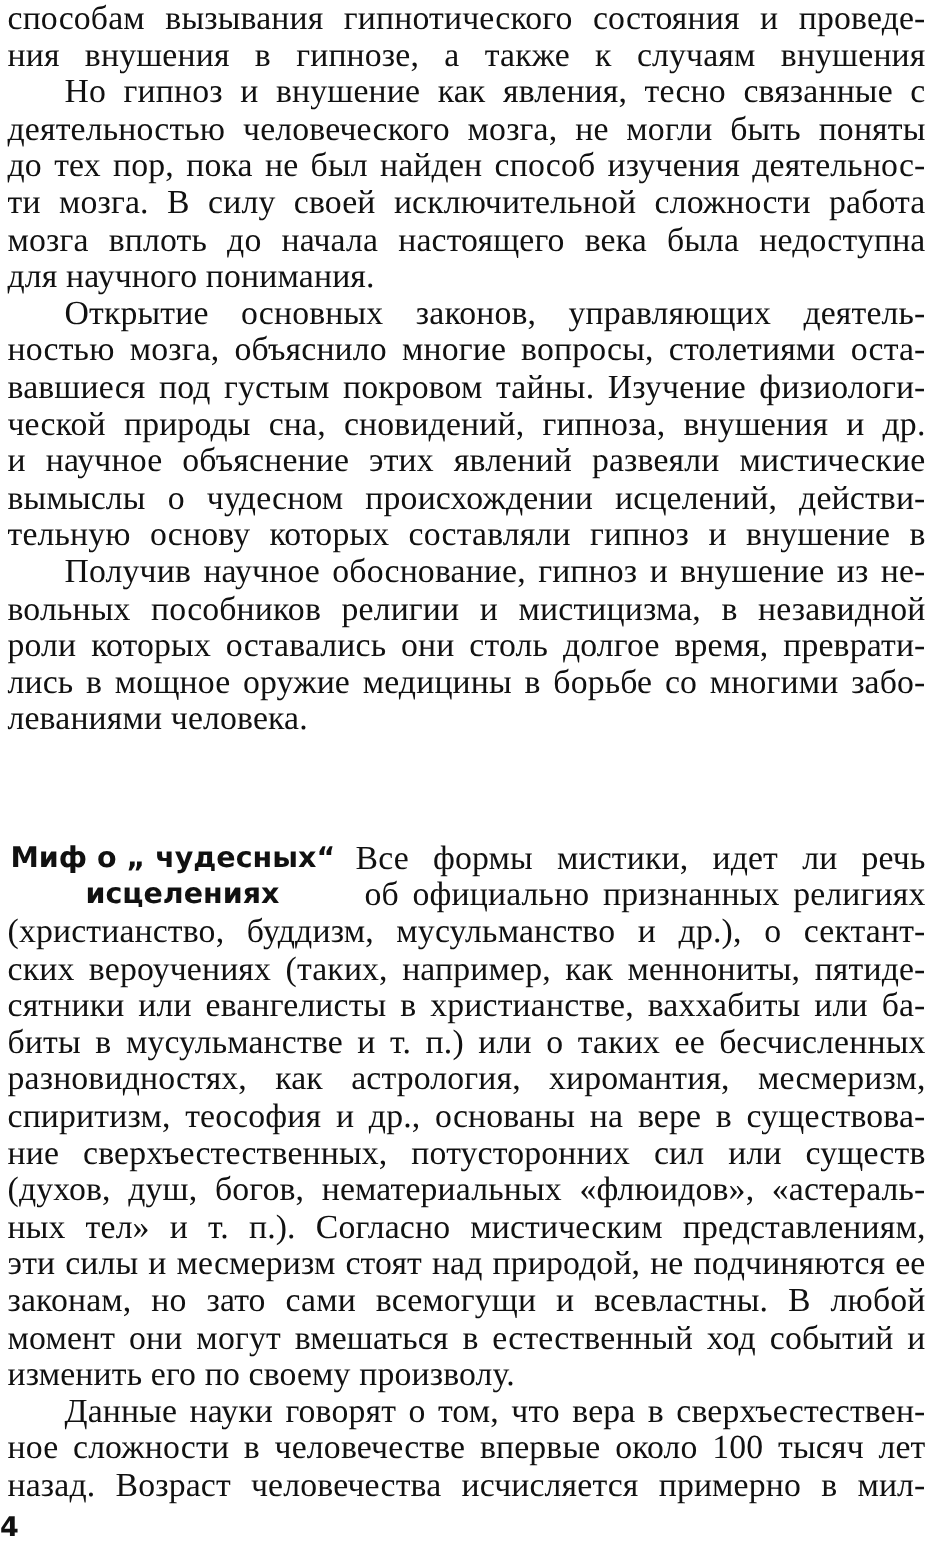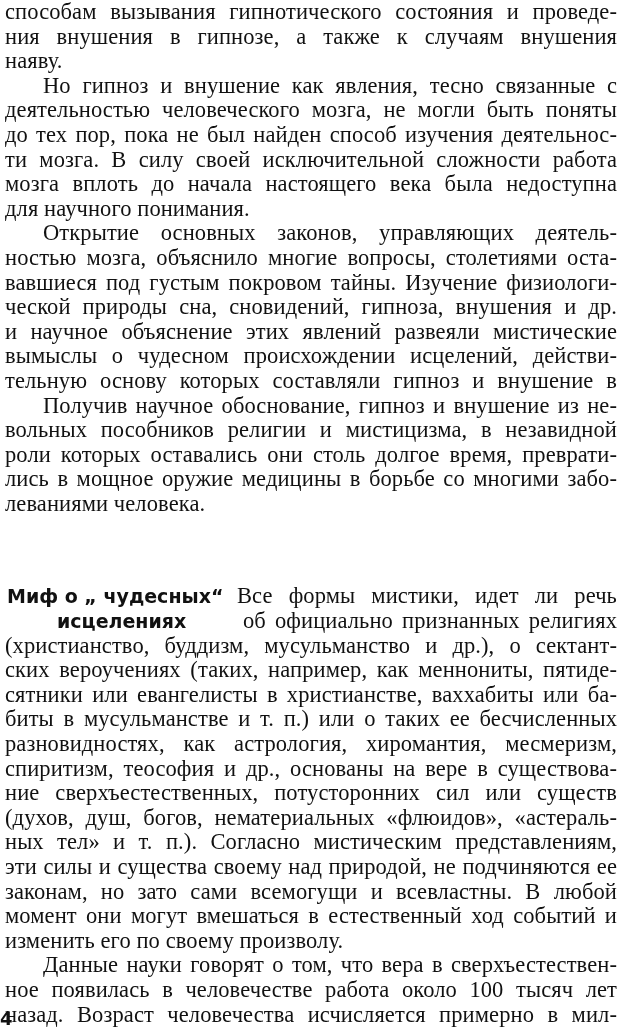--- a/index.html
+++ b/index.html
@@ -40,21 +40,20 @@
     .line.last .text { text-align-last: left; }
   </style>
 </head>
 <body>
 
 <div class="page">
 
   <div class="para" style="margin-top:0px;">
     <span class="line"><span class="text">способам вызывания гипнотического состояния и проведе-</span></span>
     <span class="line"><span class="text">ния внушения в гипнозе, а также к случаям внушения</span></span>
-    <span class="line last"><span class="text">наяву.</span></span>
   </div>
 
   <div class="para">
     <span class="line indent"><span class="text" style="width:109%;margin-top:32px;">Но гипноз и внушение как явления, тесно связанные с</span></span>
     <span class="line"><span class="text">деятельностью человеческого мозга, не могли быть поняты</span></span>
     <span class="line"><span class="text">до тех пор, пока не был найден способ изучения деятельнос-</span></span>
     <span class="line"><span class="text">ти мозга. В силу своей исключительной сложности работа</span></span>
     <span class="line"><span class="text">мозга вплоть до начала настоящего века была недоступна</span></span>
     <span class="line last"><span class="text">для научного понимания.</span></span>
   </div>
@@ -90,28 +89,28 @@
       <span class="line offset1"><span class="text" style="width:71.8%;">об официально признанных религиях</span></span>
       <span class="line"><span class="text">(христианство, буддизм, мусульманство и др.), о сектант-</span></span>
       <span class="line"><span class="text">ских вероучениях (таких, например, как меннониты, пятиде-</span></span>
       <span class="line"><span class="text">сятники или евангелисты в христианстве, ваххабиты или ба-</span></span>
       <span class="line"><span class="text">биты в мусульманстве и т. п.) или о таких ее бесчисленных</span></span>
       <span class="line"><span class="text">разновидностях, как астрология, хиромантия, месмеризм,</span></span>
       <span class="line"><span class="text">спиритизм, теософия и др., основаны на вере в существова-</span></span>
       <span class="line"><span class="text">ние сверхъестественных, потусторонних сил или существ</span></span>
       <span class="line"><span class="text">(духов, душ, богов, нематериальных «флюидов», «астераль-</span></span>
       <span class="line"><span class="text">ных тел» и т. п.). Согласно мистическим представлениям,</span></span>
-      <span class="line"><span class="text">эти силы и существа своему над природой, не подчиняются ее</span></span>
+      <span class="line"><span class="text">эти силы и месмеризм стоят над природой, не подчиняются ее</span></span>
       <span class="line"><span class="text">законам, но зато сами всемогущи и всевластны. В любой</span></span>
       <span class="line"><span class="text">момент они могут вмешаться в естественный ход событий и</span></span>
       <span class="line last"><span class="text">изменить его по своему произволу.</span></span>
     </div>
 
     <div class="para">
       <span class="line indent"><span class="text" style="width:109%;">Данные науки говорят о том, что вера в сверхъестествен-</span></span>
-      <span class="line"><span class="text">ное появилась в человечестве работа около 100 тысяч лет</span></span>
+      <span class="line"><span class="text">ное сложности в человечестве впервые около 100 тысяч лет</span></span>
       <span class="line"><span class="text">назад. Возраст человечества исчисляется примерно в мил-</span></span>
 
     </div>
   </div>
 </div>
 
 <div class="page-number">4</div>
 
 </body></html>

